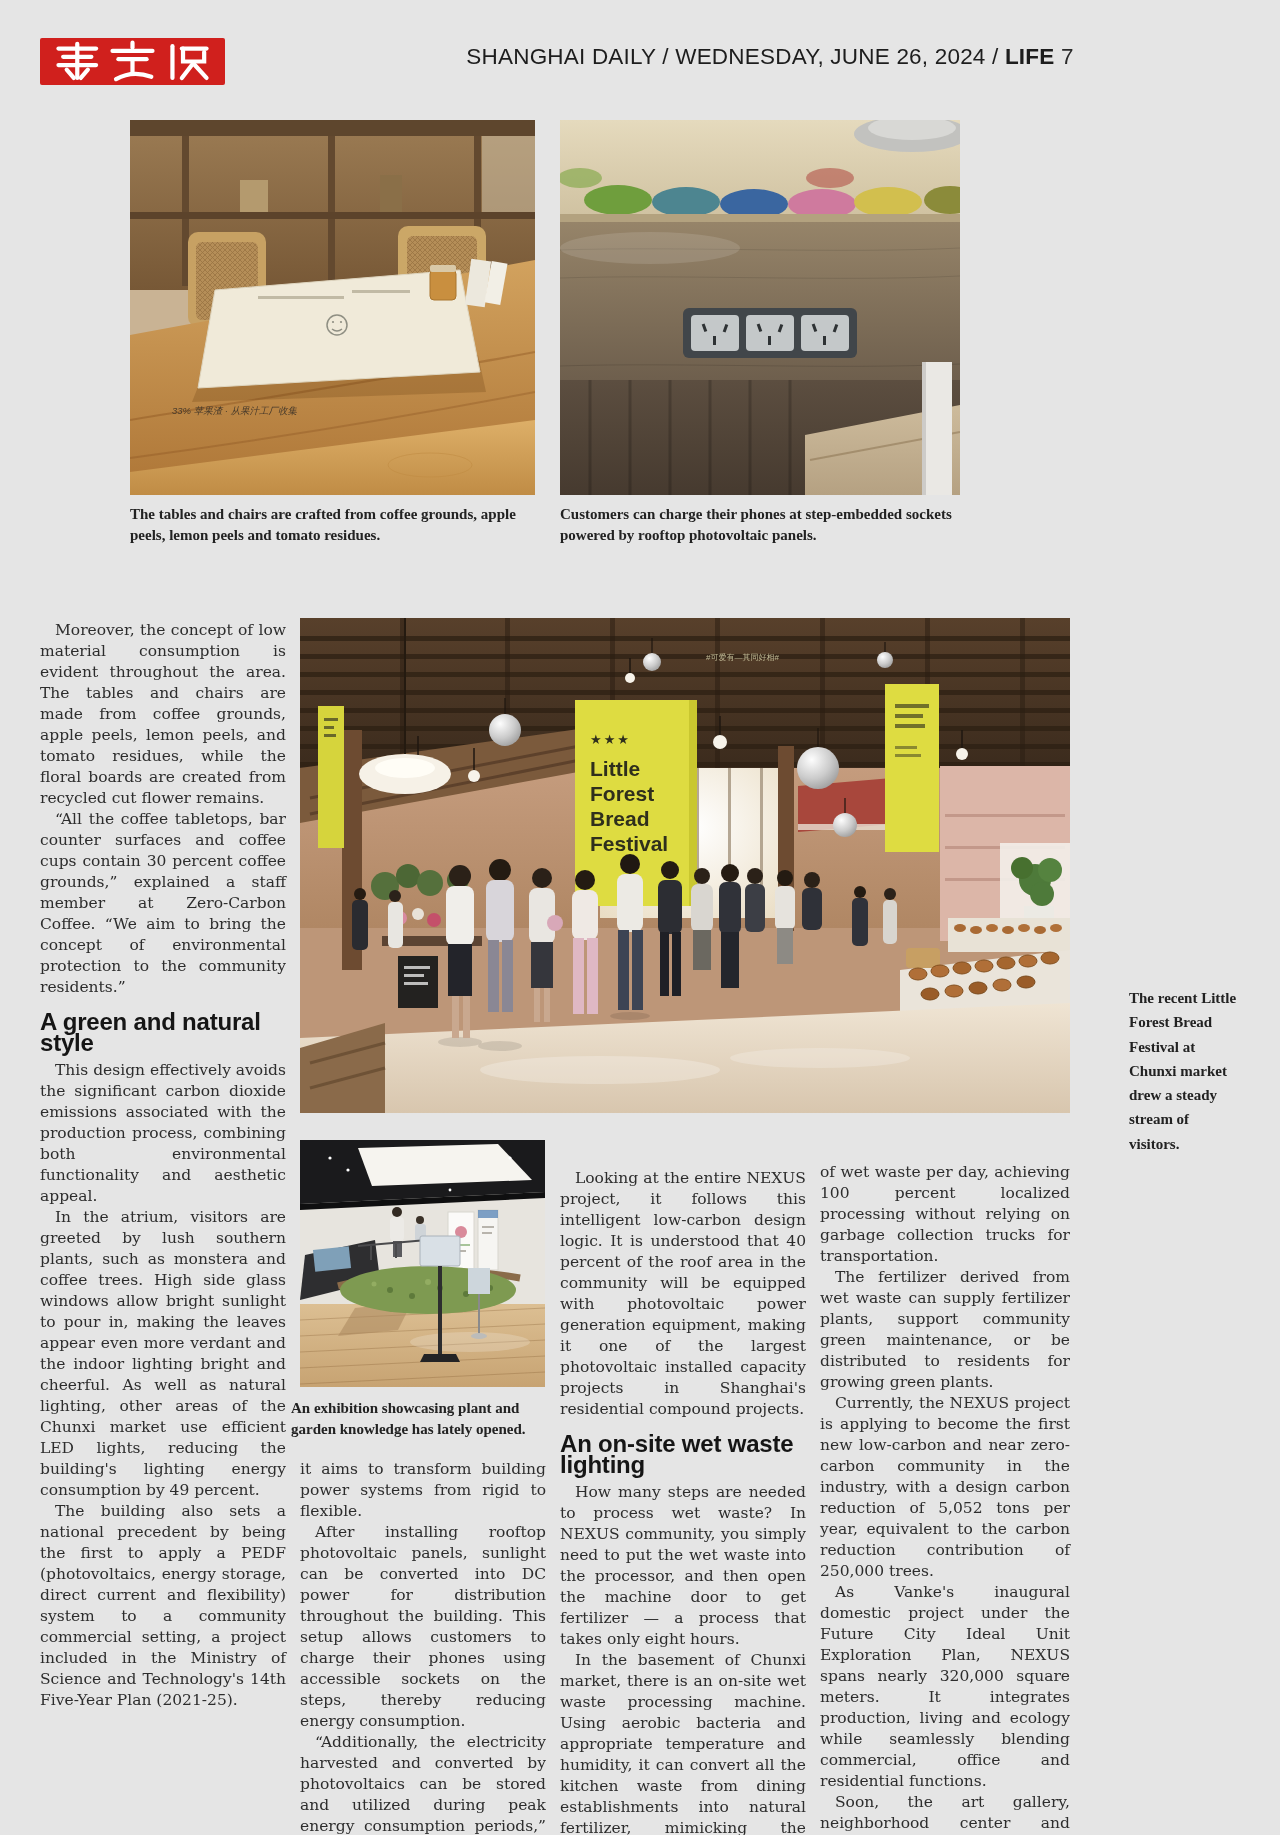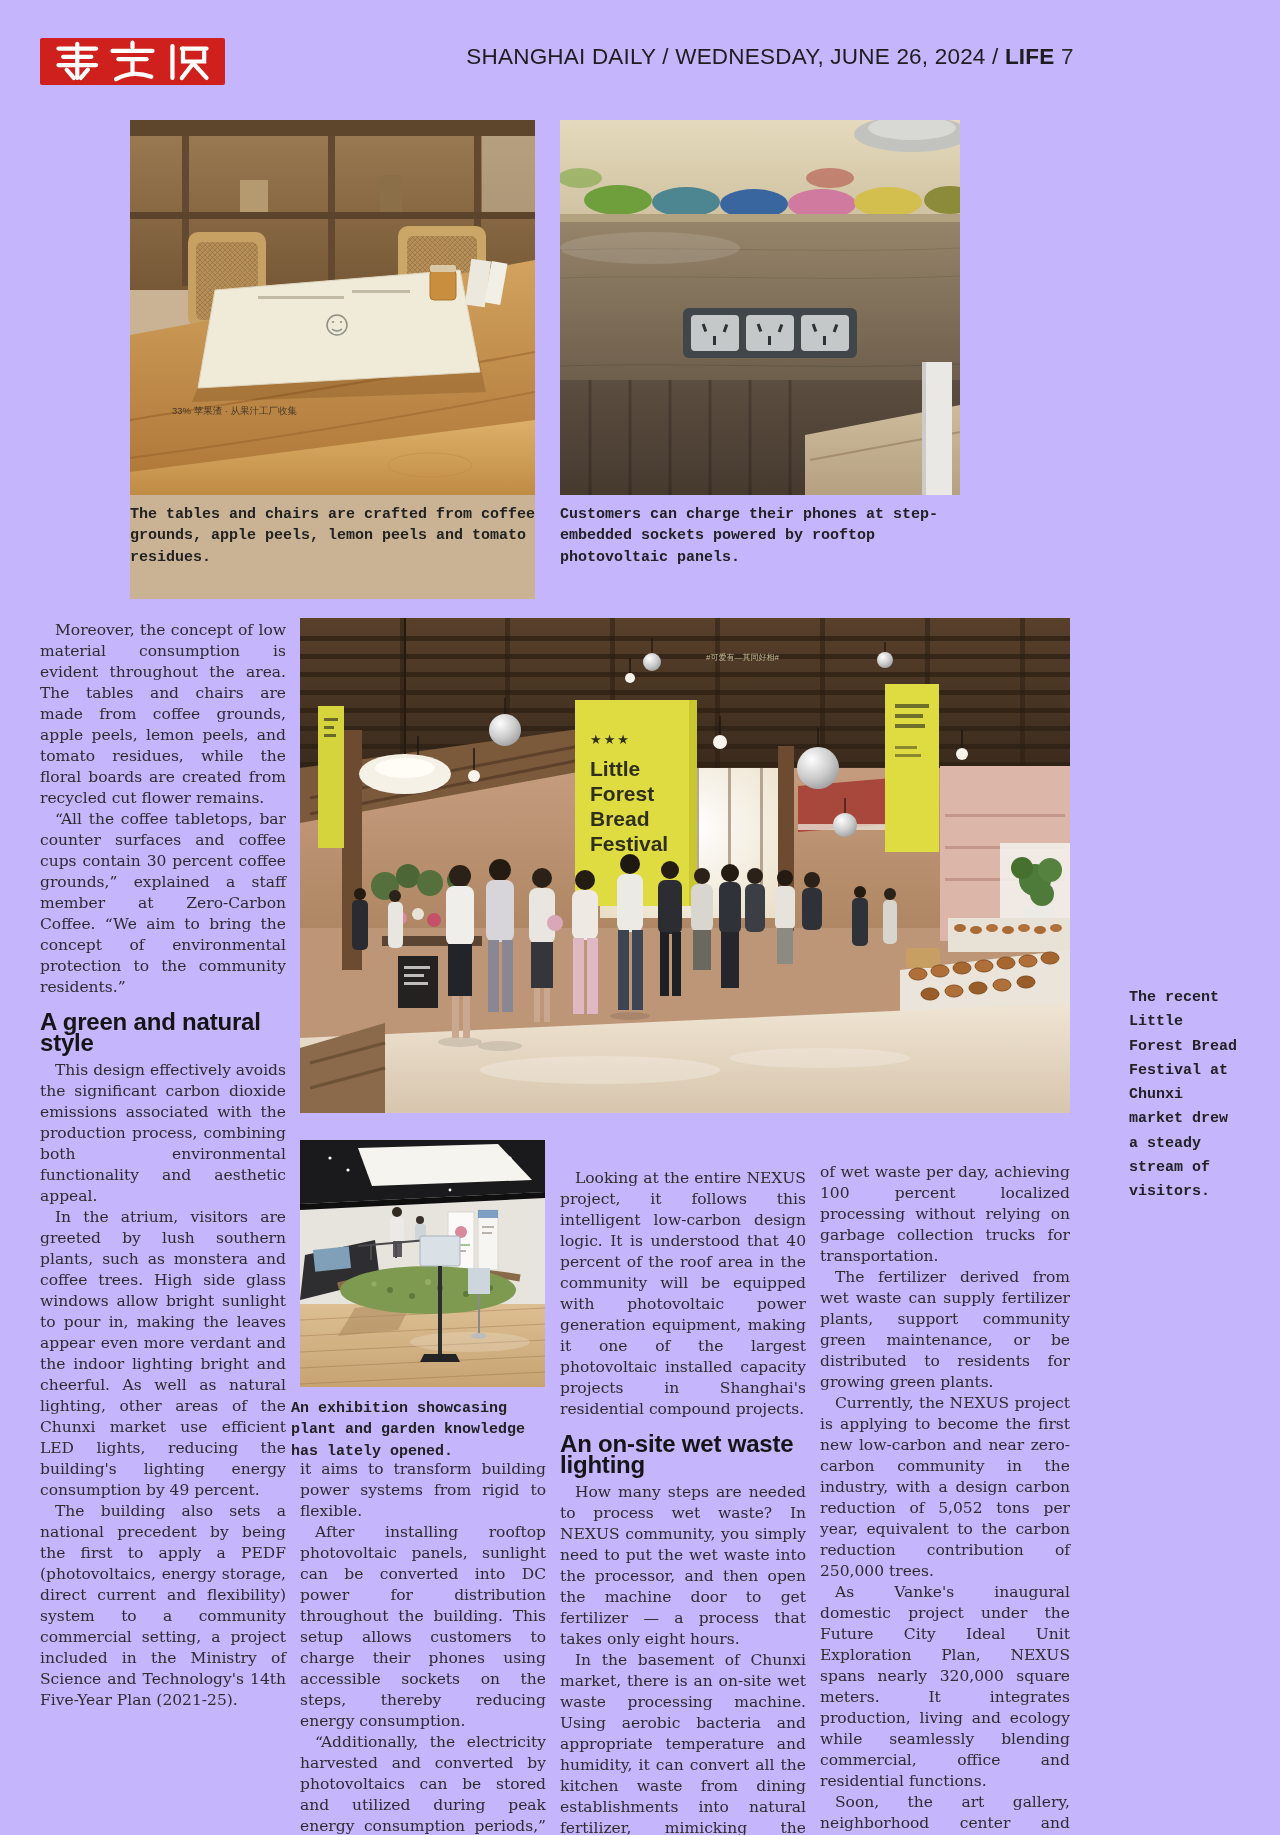--- a/index.html
+++ b/index.html
@@ -1,32 +1,32 @@
 <!DOCTYPE html>
 <html><head>
 <meta charset="utf-8">
 <style>
   html,body{margin:0;padding:0;background:#ffffff;}
-  .page{position:relative;width:1280px;height:1835px;background:#c4b5fd;overflow:hidden;
+  .page{position:relative;width:1280px;height:1835px;background:#e5e5e5;overflow:hidden;
         font-family:"DejaVu Serif",serif;color:#2d2d2d;}
   
   .logo{position:absolute;left:40px;top:38px;width:185px;height:47px;background:#d0201d;border-radius:2px;}
   .masthead{position:absolute;left:420px;top:44px;width:700px;text-align:center;
             font-family:"Liberation Sans",sans-serif;font-size:22.5px;color:#1d1d1d;letter-spacing:.2px;white-space:nowrap;}
   .masthead b{font-weight:bold;}
   .masthead .pn{font-weight:normal;color:#2a2a2a;}
   
   .photo{position:absolute;overflow:hidden;background:#c9b394;}
   .photo svg{display:block;}
-  #photo-tables{left:130px;top:120px;width:405px;height:479px;}
+  #photo-tables{left:130px;top:120px;width:405px;height:375px;font-style:italic;}
   #photo-sockets{left:560px;top:120px;width:400px;height:375px;}
   #photo-market{left:300px;top:618px;width:770px;height:495px;}
   #photo-exhibition{left:300px;top:1140px;width:245px;height:247px;}
   
-  .caption{position:absolute;font-family:Liberation Mono, monospace;font-weight:bold;
+  .caption{position:absolute;font-family:Liberation Serif, serif;font-weight:bold;
            font-size:15px;line-height:1.42;color:#222;}
   #cap-tables{left:130px;top:504px;width:415px;}
   #cap-sockets{left:560px;top:504px;width:400px;}
   #cap-exhibition{left:291px;top:1398px;width:250px;}
   #cap-market{left:1105px;top:986px;width:112px;line-height:1.62;margin-left:24px;}
   
   .col{position:absolute;text-align:justify;font-size:15.5px;line-height:21px;color:#2d2d2d;}
   .col p{margin:0;text-indent:15px;}
   .col p.cont{text-indent:0;}
   .col h2{font-family:"Liberation Sans",sans-serif;font-weight:bold;font-size:24px;

